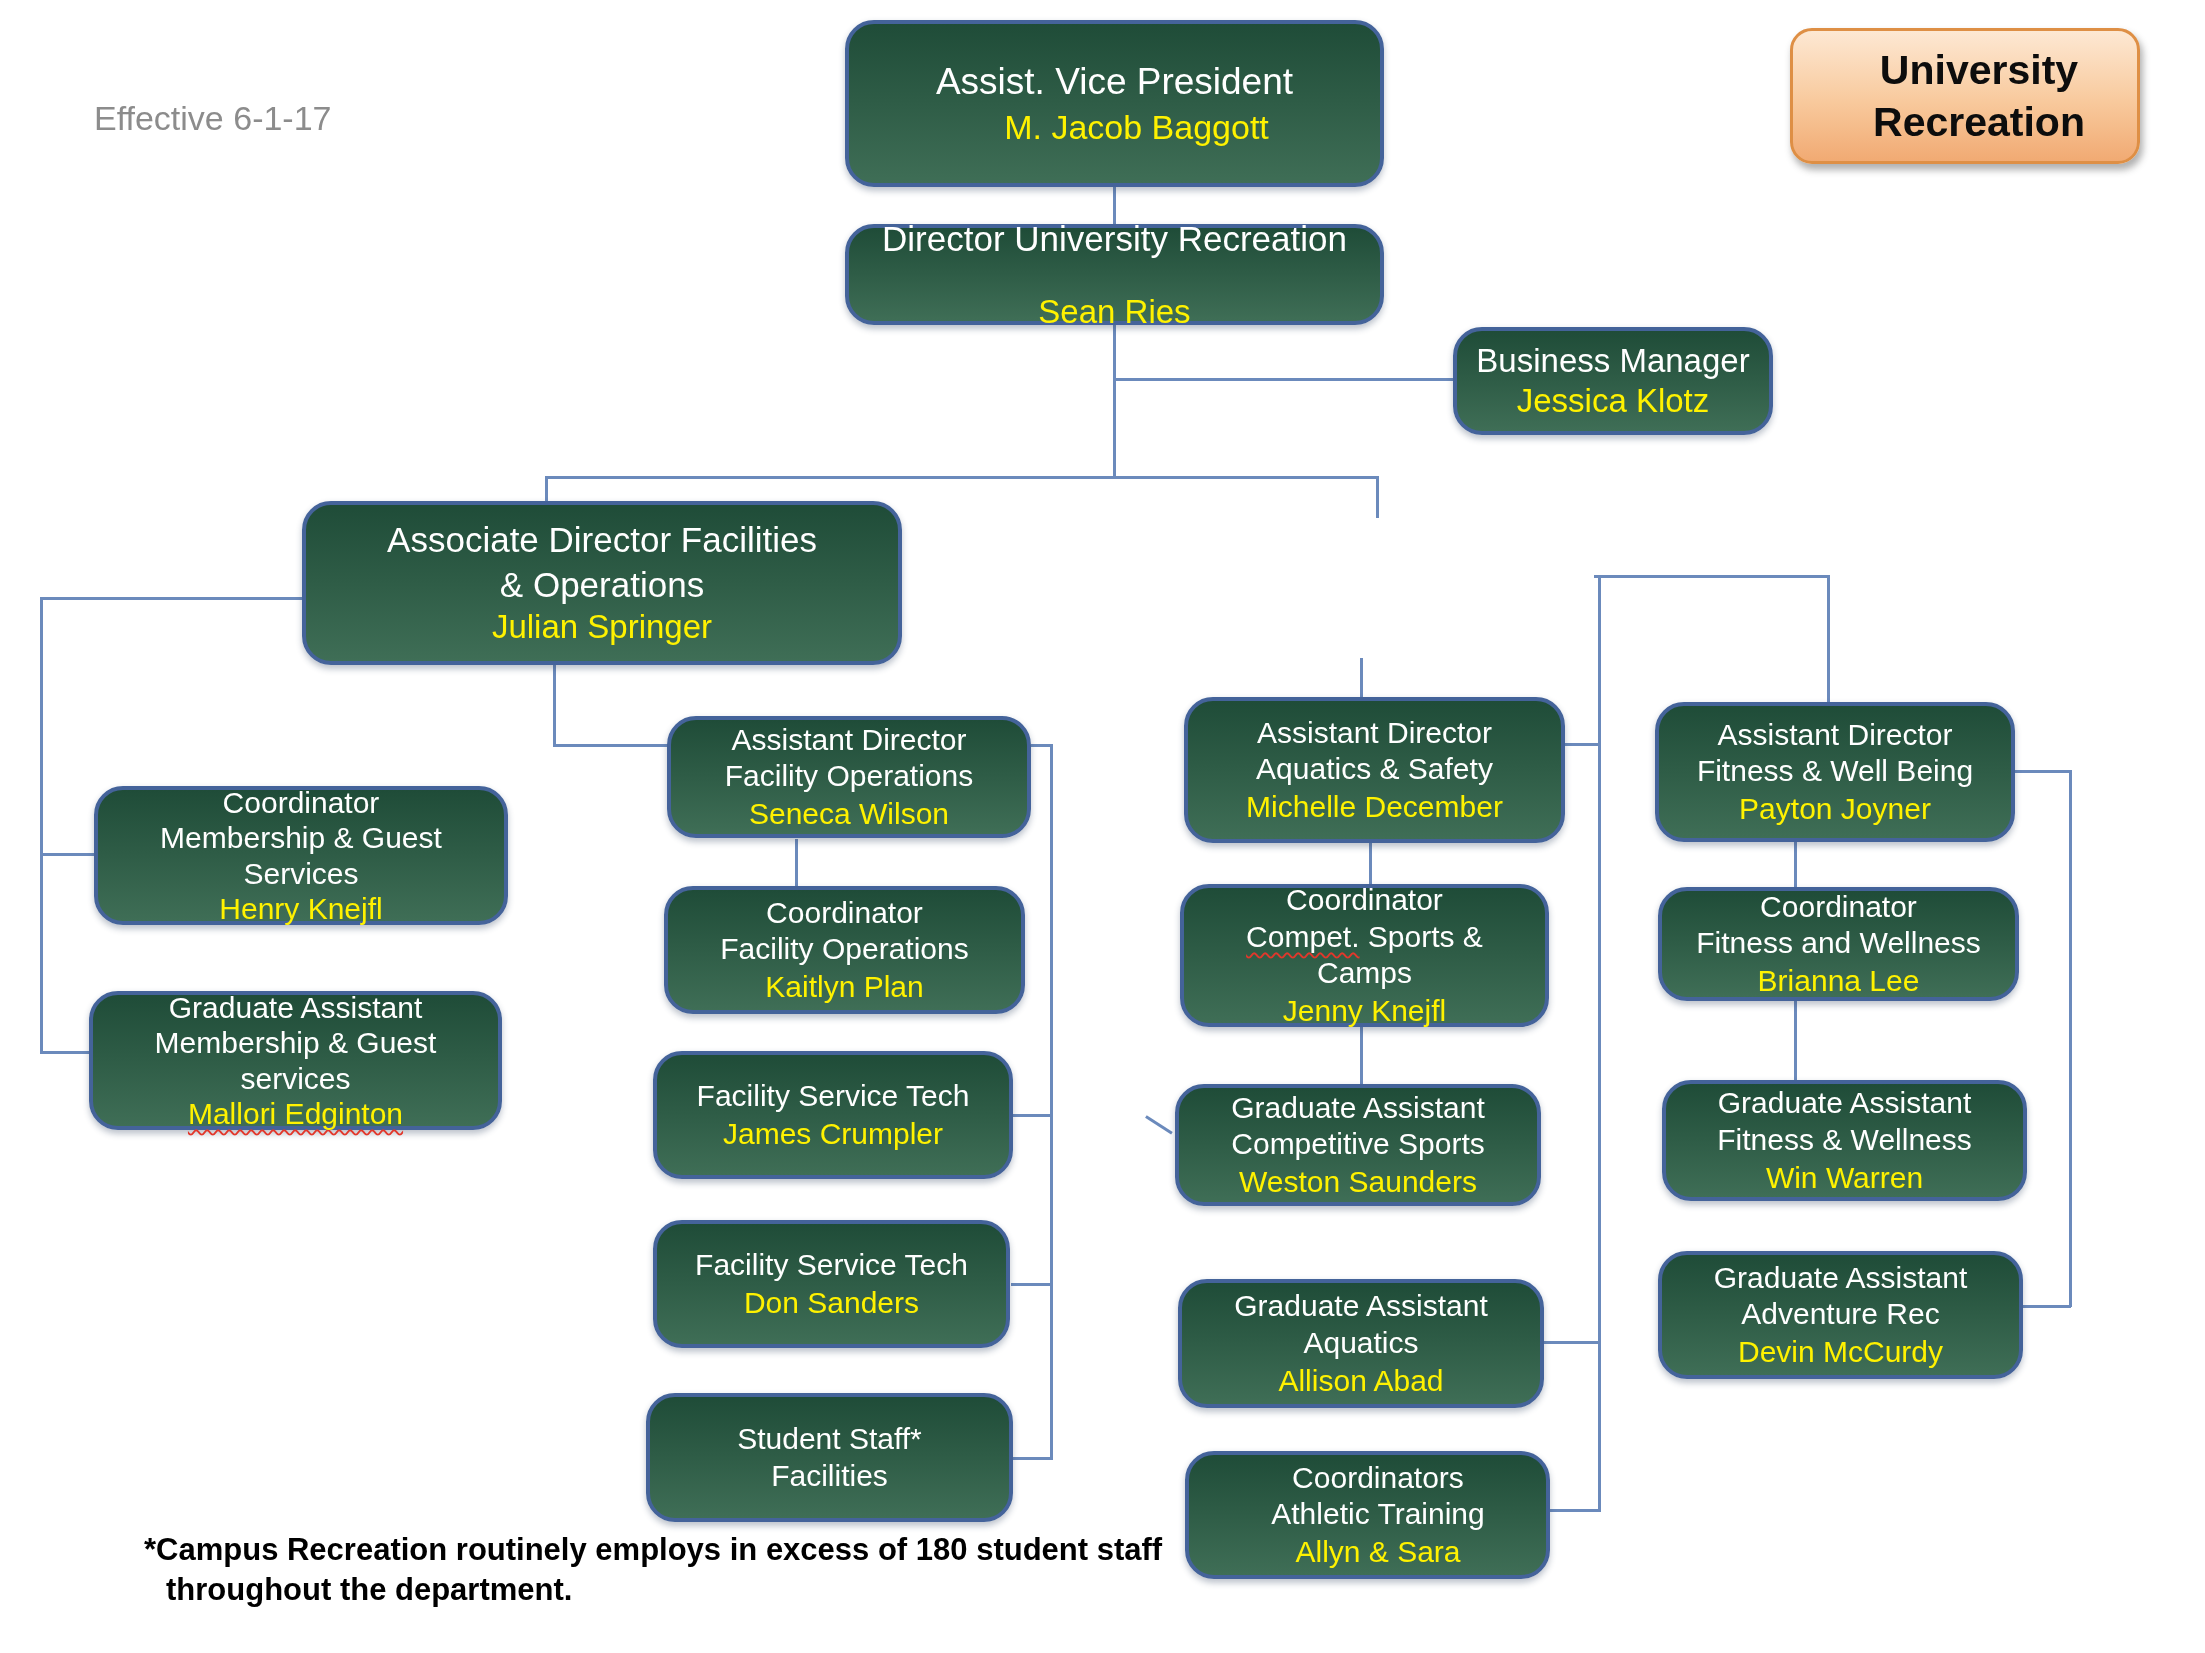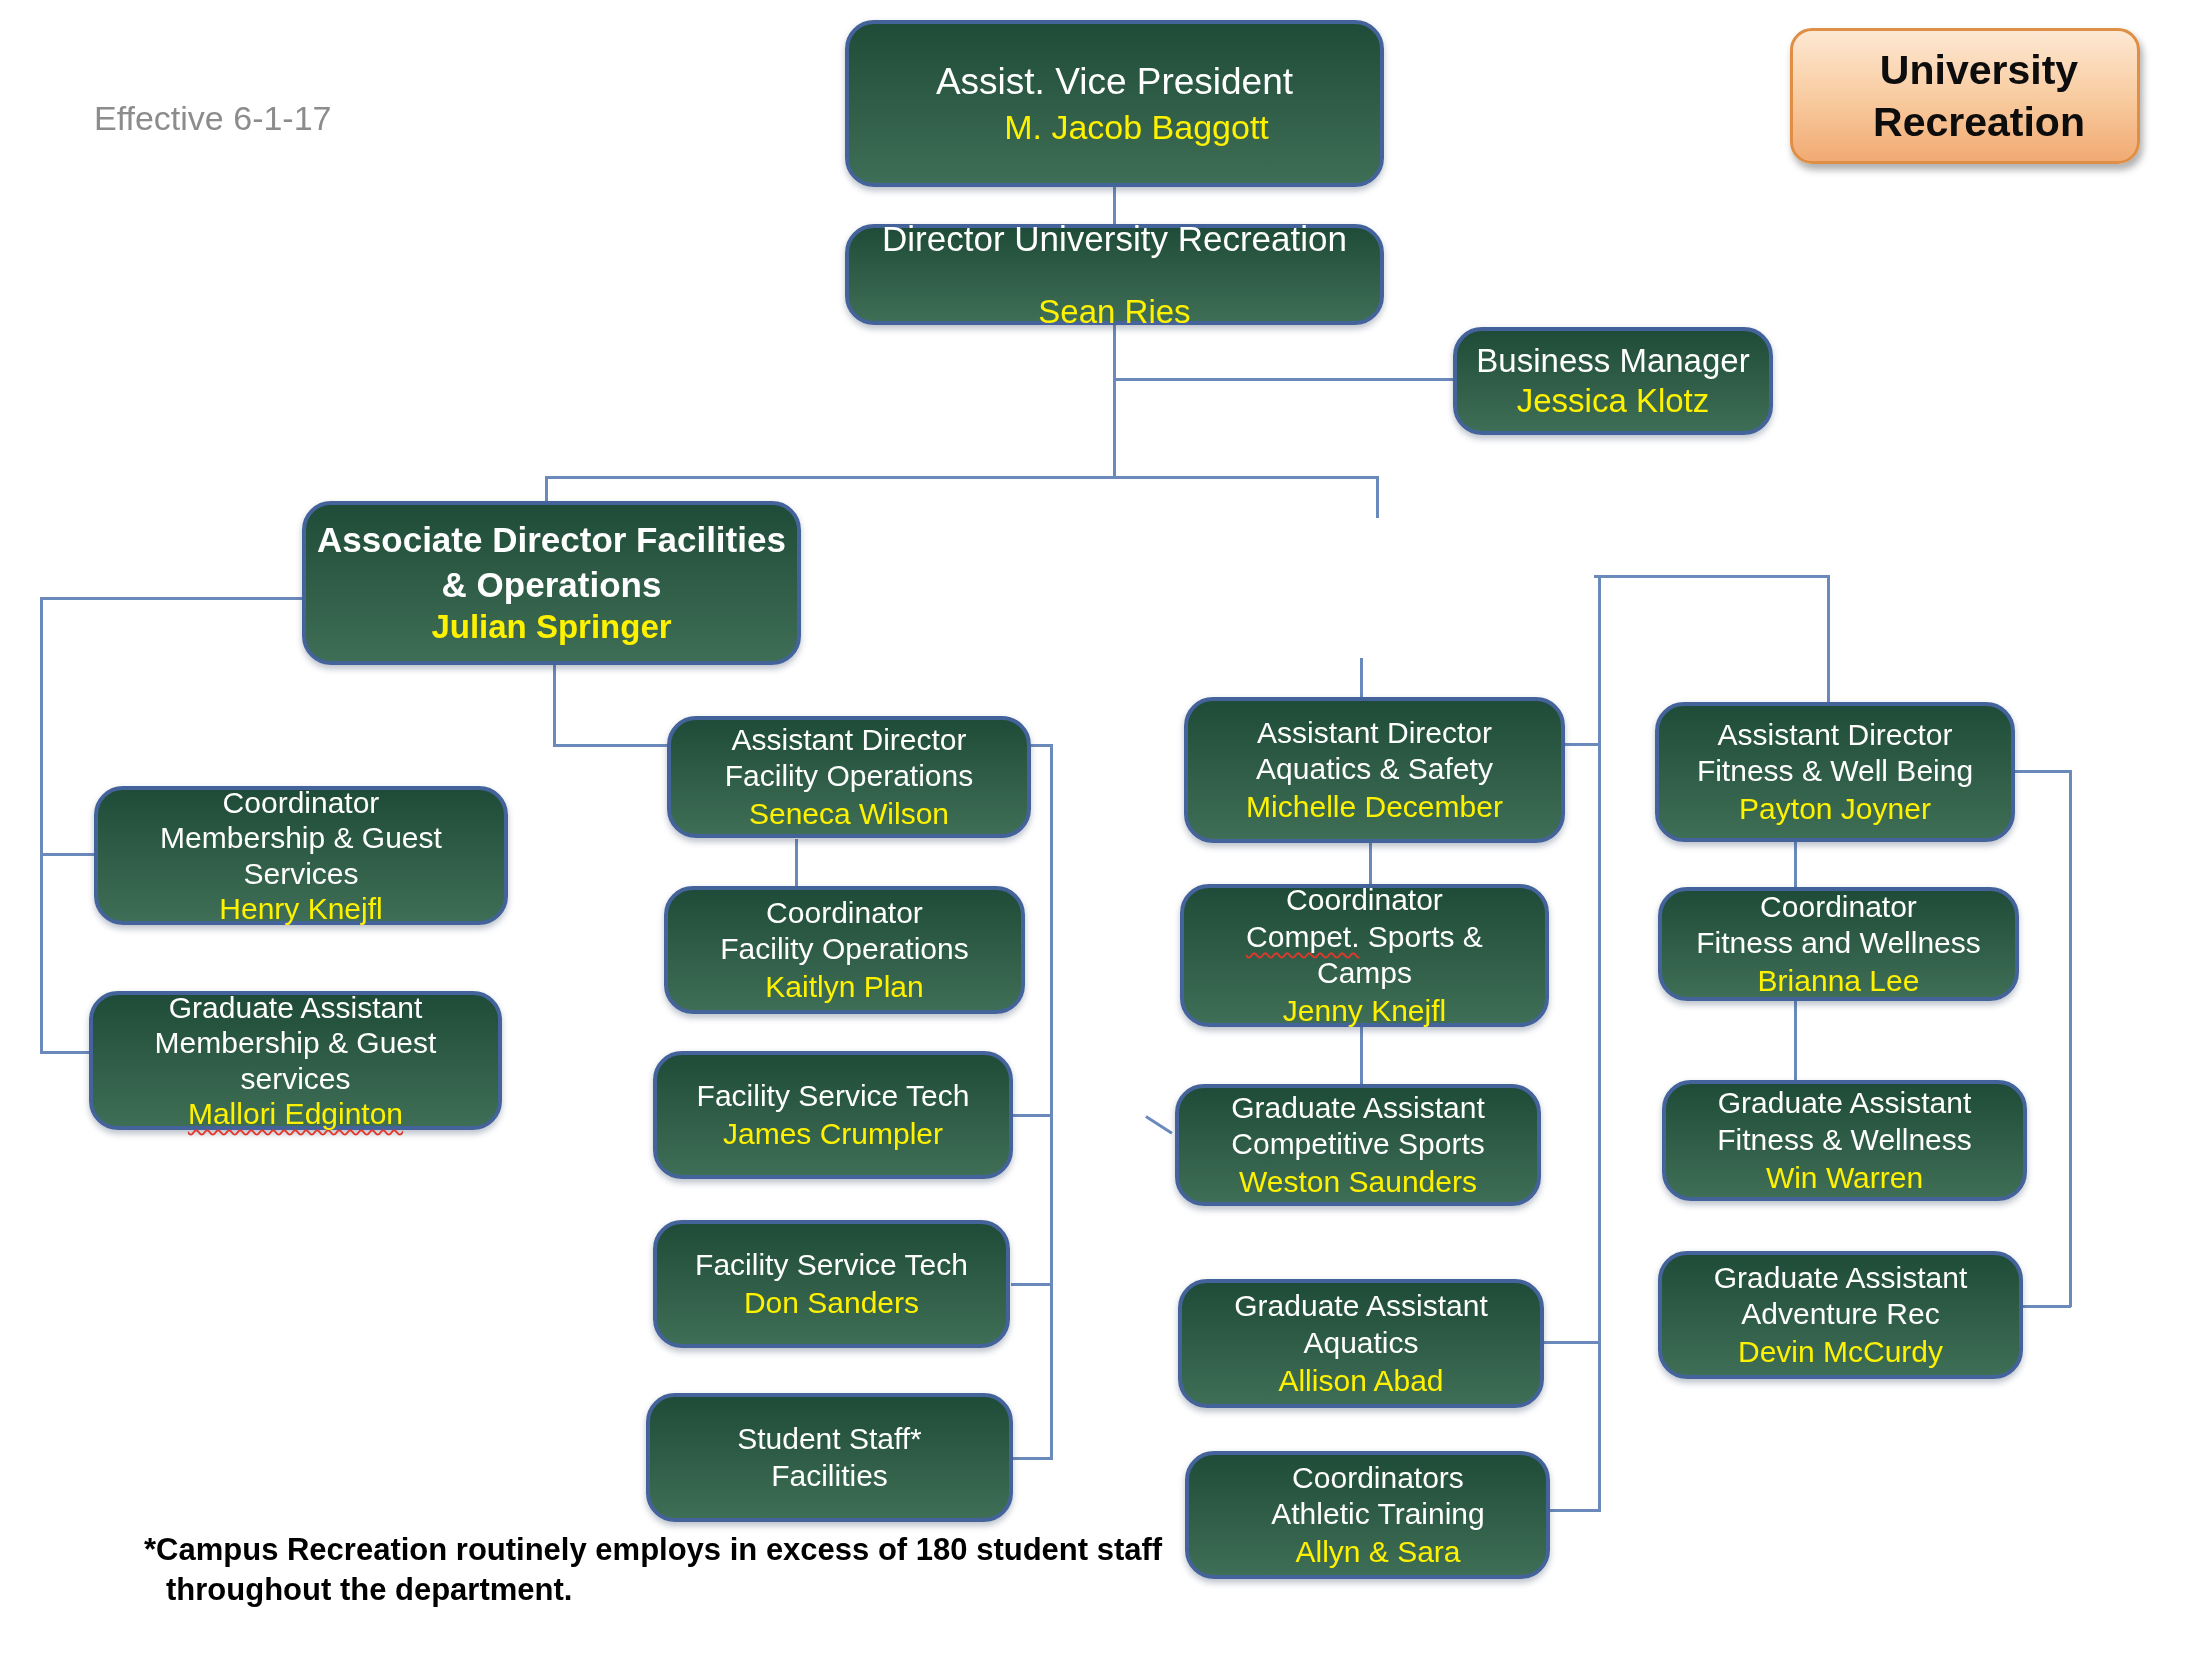--- a/index.html
+++ b/index.html
@@ -104,21 +104,21 @@
   <div class="node size-lg" style="left:845px;top:224px;width:539px;height:101px;gap:31px;">
     <span class="t">Director University Recreation</span>
     <span class="n">Sean Ries</span>
   </div>
 
   <div class="node size-md" style="left:1453px;top:327px;width:320px;height:108px;">
     <span class="t">Business  Manager</span>
     <span class="n">Jessica Klotz</span>
   </div>
 
-  <div class="node size-lg" style="left:302px;top:501px;width:499px;height:164px;font-weight:bold;">
+  <div class="node size-lg" style="left:302px;top:501px;width:600px;height:164px;">
     <span class="t">Associate Director Facilities</span>
     <span class="t">&amp; Operations</span>
     <span class="n">Julian Springer</span>
   </div>
 
 
   <div class="node tight" style="left:94px;top:786px;width:414px;height:139px;">
     <span class="t">Coordinator</span>
     <span class="t">Membership &amp; Guest</span>
     <span class="t">Services</span>

